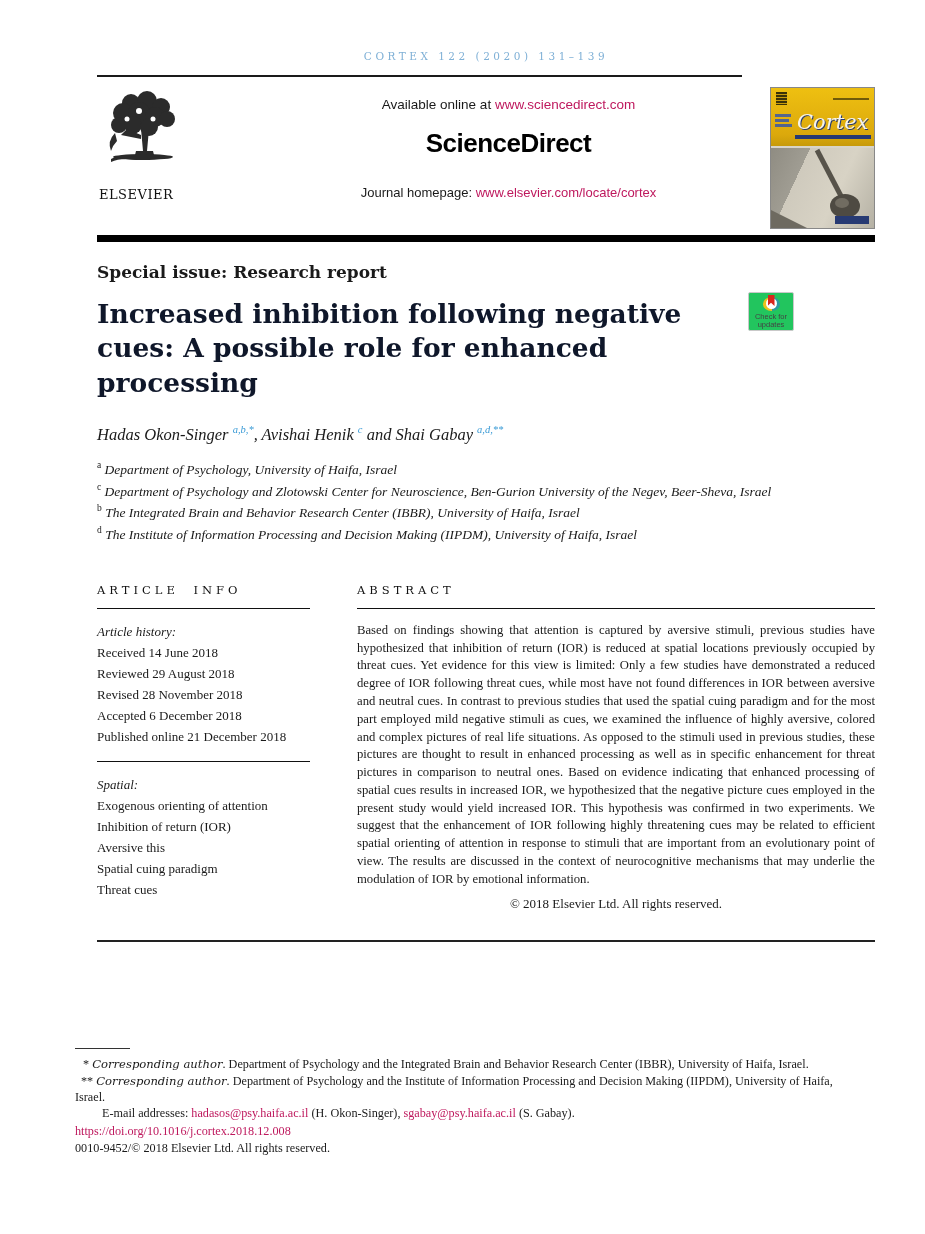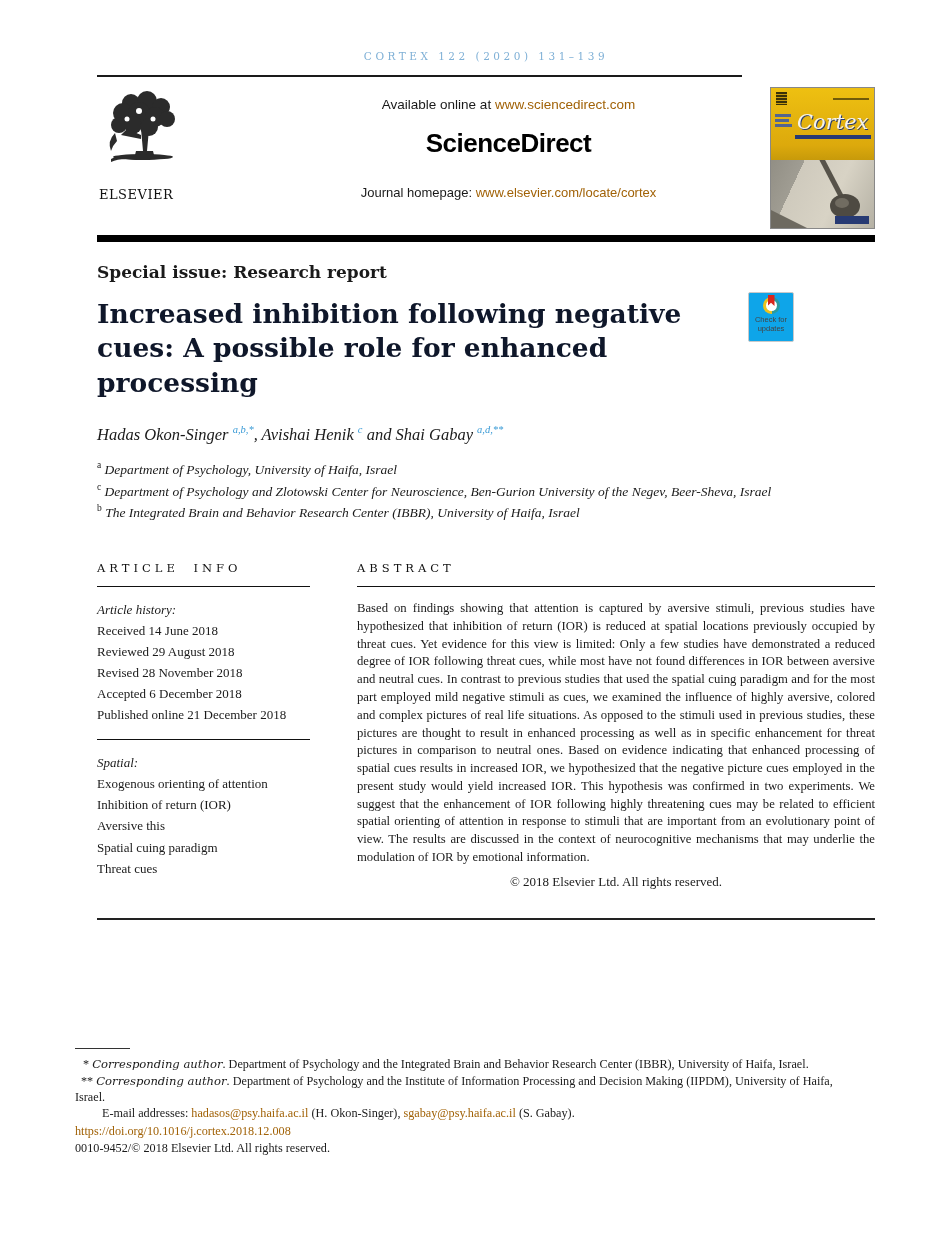--- a/index.html
+++ b/index.html
@@ -15,45 +15,45 @@
 
   
   .banner { display: flex; margin-top: 10px; align-items: flex-start; }
   .logo-block { width: 150px; padding-top: 2px; }
   .elsevier-text { font-family: "DejaVu Serif", serif; font-size: 13px; letter-spacing: 0.5px;
                    color: #111; margin-top: 2px; margin-left: 2px; }
   .banner-center { flex: 1; text-align: center; padding-top: 10px; font-family: "Liberation Sans", sans-serif; }
   .avail { font-size: 13.5px; color: #1a1a1a; }
   .sd-logo { font-size: 26px; font-weight: bold; color: #000; margin-top: 16px; letter-spacing: -0.5px; }
   .homepage { font-size: 13px; margin-top: 26px; color: #1a1a1a; }
-  a.link { color: #a16207; text-decoration: none; }
+  a.link { color: #be185d; text-decoration: none; }
 
   
   .cover { width: 105px; height: 142px; border: 1px solid #888; position: relative; overflow: hidden; background:#d8d4c8; }
-  .cover-top { position: absolute; top: 0; left: 0; right: 0; height: 72px;
+  .cover-top { position: absolute; top: 0; left: 0; right: 0; height: 58px;
                background: linear-gradient(180deg, #eec011 0%, #dca90c 80%, #c79a0a 100%); }
   .cover-logo-sq { position: absolute; top: 4px; left: 5px; width: 11px; height: 13px;
                    background: repeating-linear-gradient(180deg,#3a3208 0 2px,#c79a0a 2px 3px); }
   .cover-line { position: absolute; height: 3px; background: #3a57a7; opacity: 0.85; }
   .cover-title { position: absolute; top: 22px; left: 26px; font-family: "DejaVu Serif", serif;
                  font-size: 21px; font-style: italic; color: #f6f3e8; text-shadow: 1px 1px 0 #273a73; }
   .cover-band { position: absolute; top: 47px; left: 24px; right: 3px; height: 4px; background: #273a73; }
   .cover-art { position: absolute; top: 60px; left: 0; right: 0; bottom: 0;
                background: linear-gradient(115deg, #8f8c82 0%, #a09d93 28%, #cfcabd 28%, #d8d3c5 62%, #b5b1a4 100%); }
   .cover-foot { position: absolute; bottom: 4px; right: 5px; width: 34px; height: 8px; background: #273a73; }
 
   
   .black-bar { height: 7px; background: #000; margin-top: 6px; }
 
   
   .special-issue { margin-top: 20px; font-family: "DejaVu Serif", serif; font-weight: bold; font-size: 17px; }
   .title { margin-top: 15px; width: 650px; font-family: "DejaVu Serif", serif; font-weight: bold;
            font-size: 26.5px; line-height: 1.3; color: #0f172a; }
-  .badge { position: absolute; left: 748px; top: 292px; width: 46px; height: 50px;
-           border: 1px solid #c9c9c9; background: #0ea5e9; border-radius: 2px;
+  .badge { position: absolute; left: 748px; top: 292px; width: 46px; height: 39px;
+           border: 1px solid #c9c9c9; background: #22c55e; border-radius: 2px;
            display: flex; flex-direction: column; align-items: center; padding-top: 4px; cursor: pointer; }
   .badge-circle { width: 17px; height: 17px; border-radius: 50%;
                   background: conic-gradient(#2a9aa0 0 50%, #edc21c 50% 100%);
                   position: relative; display: flex; align-items: center; justify-content: center; }
   .badge-inner { width: 11px; height: 11px; border-radius: 50%; background: #fff; }
   .badge-mark { position: absolute; top: -2px; left: 5px; width: 7px; height: 11px; background: #d9261c;
                 clip-path: polygon(0 0, 100% 0, 100% 100%, 50% 70%, 0 100%); }
   .badge-label { font-family: "Liberation Sans", sans-serif; font-size: 7.5px; line-height: 1.15;
                  color: #444; text-align: center; margin-top: 2px; }
 
@@ -163,20 +163,21 @@
     <h1 class="title">Increased inhibition following negative cues: A possible role for enhanced processing</h1>
 
     <div class="authors">
       <span></span><span>Hadas Okon-Singer</span>&nbsp;<sup>a,b,*</sup><span>, </span><span>Avishai Henik</span>&nbsp;<sup>c</sup><span> and </span><span>Shai Gabay</span>&nbsp;<sup>a,d,**</sup>
     </div>
 
     <div class="affiliations">
       <div><sup>a</sup> <span>Department of Psychology, University of Haifa, Israel</span></div>
       <div><sup>c</sup> <span>Department of Psychology and Zlotowski Center for Neuroscience, Ben-Gurion University of the Negev, Beer-Sheva, Israel</span></div>
       <div><sup>b</sup> <span>The Integrated Brain and Behavior Research Center (IBBR), University of Haifa, Israel</span></div>
+      <div><sup>d</sup> <span>The Institute of Information Processing and Decision Making (IIPDM), University of Haifa, Israel</span></div>
     </div>
 
     <div class="cols">
       <div class="col-left">
         <div class="sec-heading">ARTICLE INFO</div>
         <div class="rule"></div>
         <div class="info-block">
           <div class="info-label">Article history:</div>
           <div>Received 14 June 2018</div>
           <div>Reviewed 29 August 2018</div>

